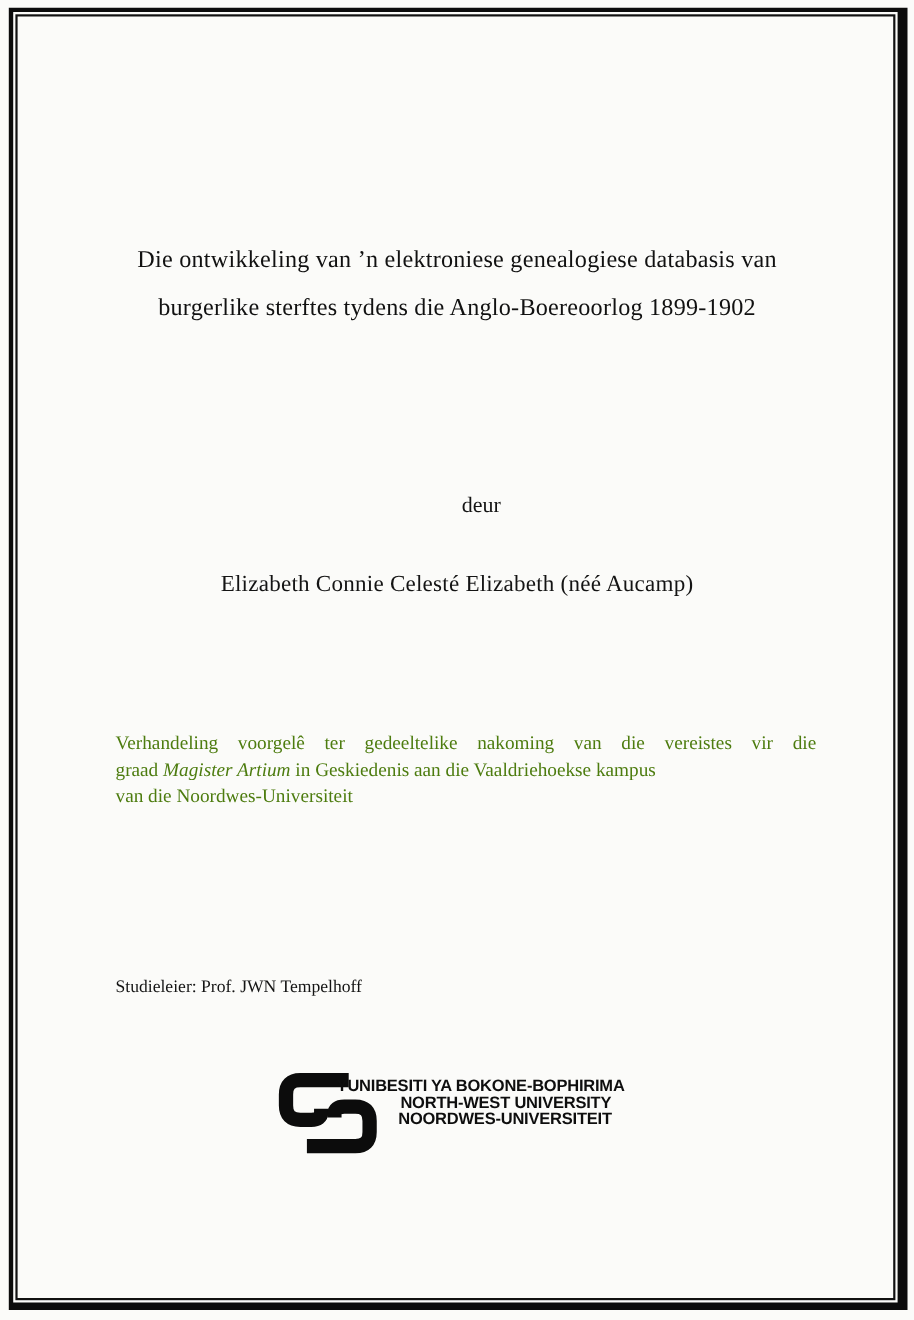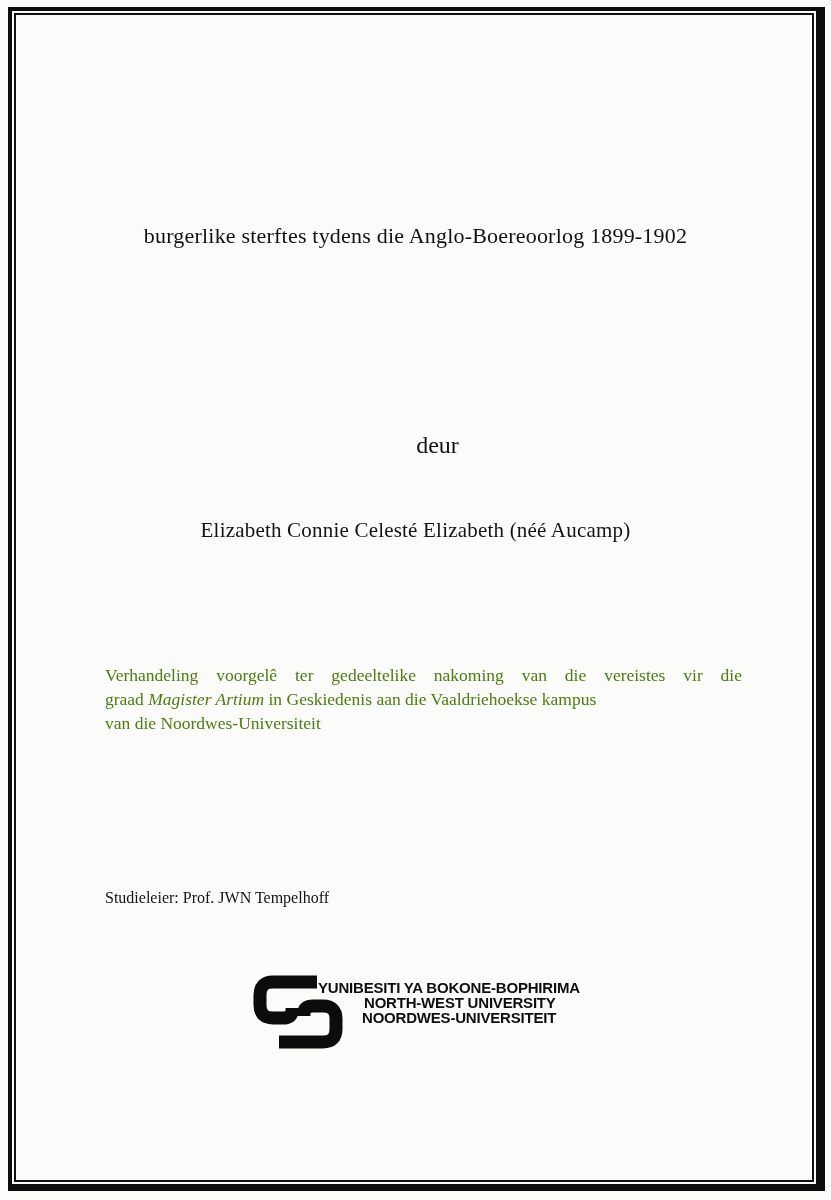--- a/index.html
+++ b/index.html
@@ -29,22 +29,22 @@
     text-align: center;
   }
   .thesis-title {
     top: 214px;
     font-size: 22px;
     line-height: 43px;
     letter-spacing: 0.2px;
     color: #111;
   }
   .byline {
-    top: 432px;
-    font-size: 24px;
+    top: 448px;
+    font-size: 20px;
     margin-left: 44px;
   }
   .author {
     top: 518px;
     font-size: 21px;
     letter-spacing: 0.2px;
   }
   .statement {
     position: absolute;
     left: 105px; width: 637px; top: 663px;
@@ -74,32 +74,33 @@
   .nwu-logo .logo-line {
     position: absolute;
     font-family: "Liberation Sans", sans-serif;
     font-size: 15px;
     font-weight: 700;
     letter-spacing: -0.2px;
     line-height: 15px;
     white-space: nowrap;
     color: #0e0e0e;
   }
-  .nwu-logo .l1 { left: 66px;  top: 8px;  }
+  .nwu-logo .l1 { left: 54px;  top: 8px;  }
   .nwu-logo .l2 { left: 112px; top: 23px; }
   .nwu-logo .l3 { left: 110px; top: 38px; }
 </style>
 </head>
 <body>
 
 <div class="frame-outer">
   <div class="frame-inner"></div>
 </div>
 
 <div class="centered thesis-title">
+  <div>Die ontwikkeling van ’n elektroniese genealogiese databasis van</div>
   <div>burgerlike sterftes tydens die Anglo-Boereoorlog 1899-1902</div>
 </div>
 
 <div class="centered byline">deur</div>
 
 <div class="centered author">Elizabeth Connie Celesté Elizabeth (néé Aucamp)</div>
 
 <div class="statement">
   <div class="justified">Verhandeling voorgelê ter gedeeltelike nakoming van die vereistes vir die</div>
   <div><span>graad </span><span class="italic">Magister Artium</span><span> in Geskiedenis aan die Vaaldriehoekse kampus</span></div>

